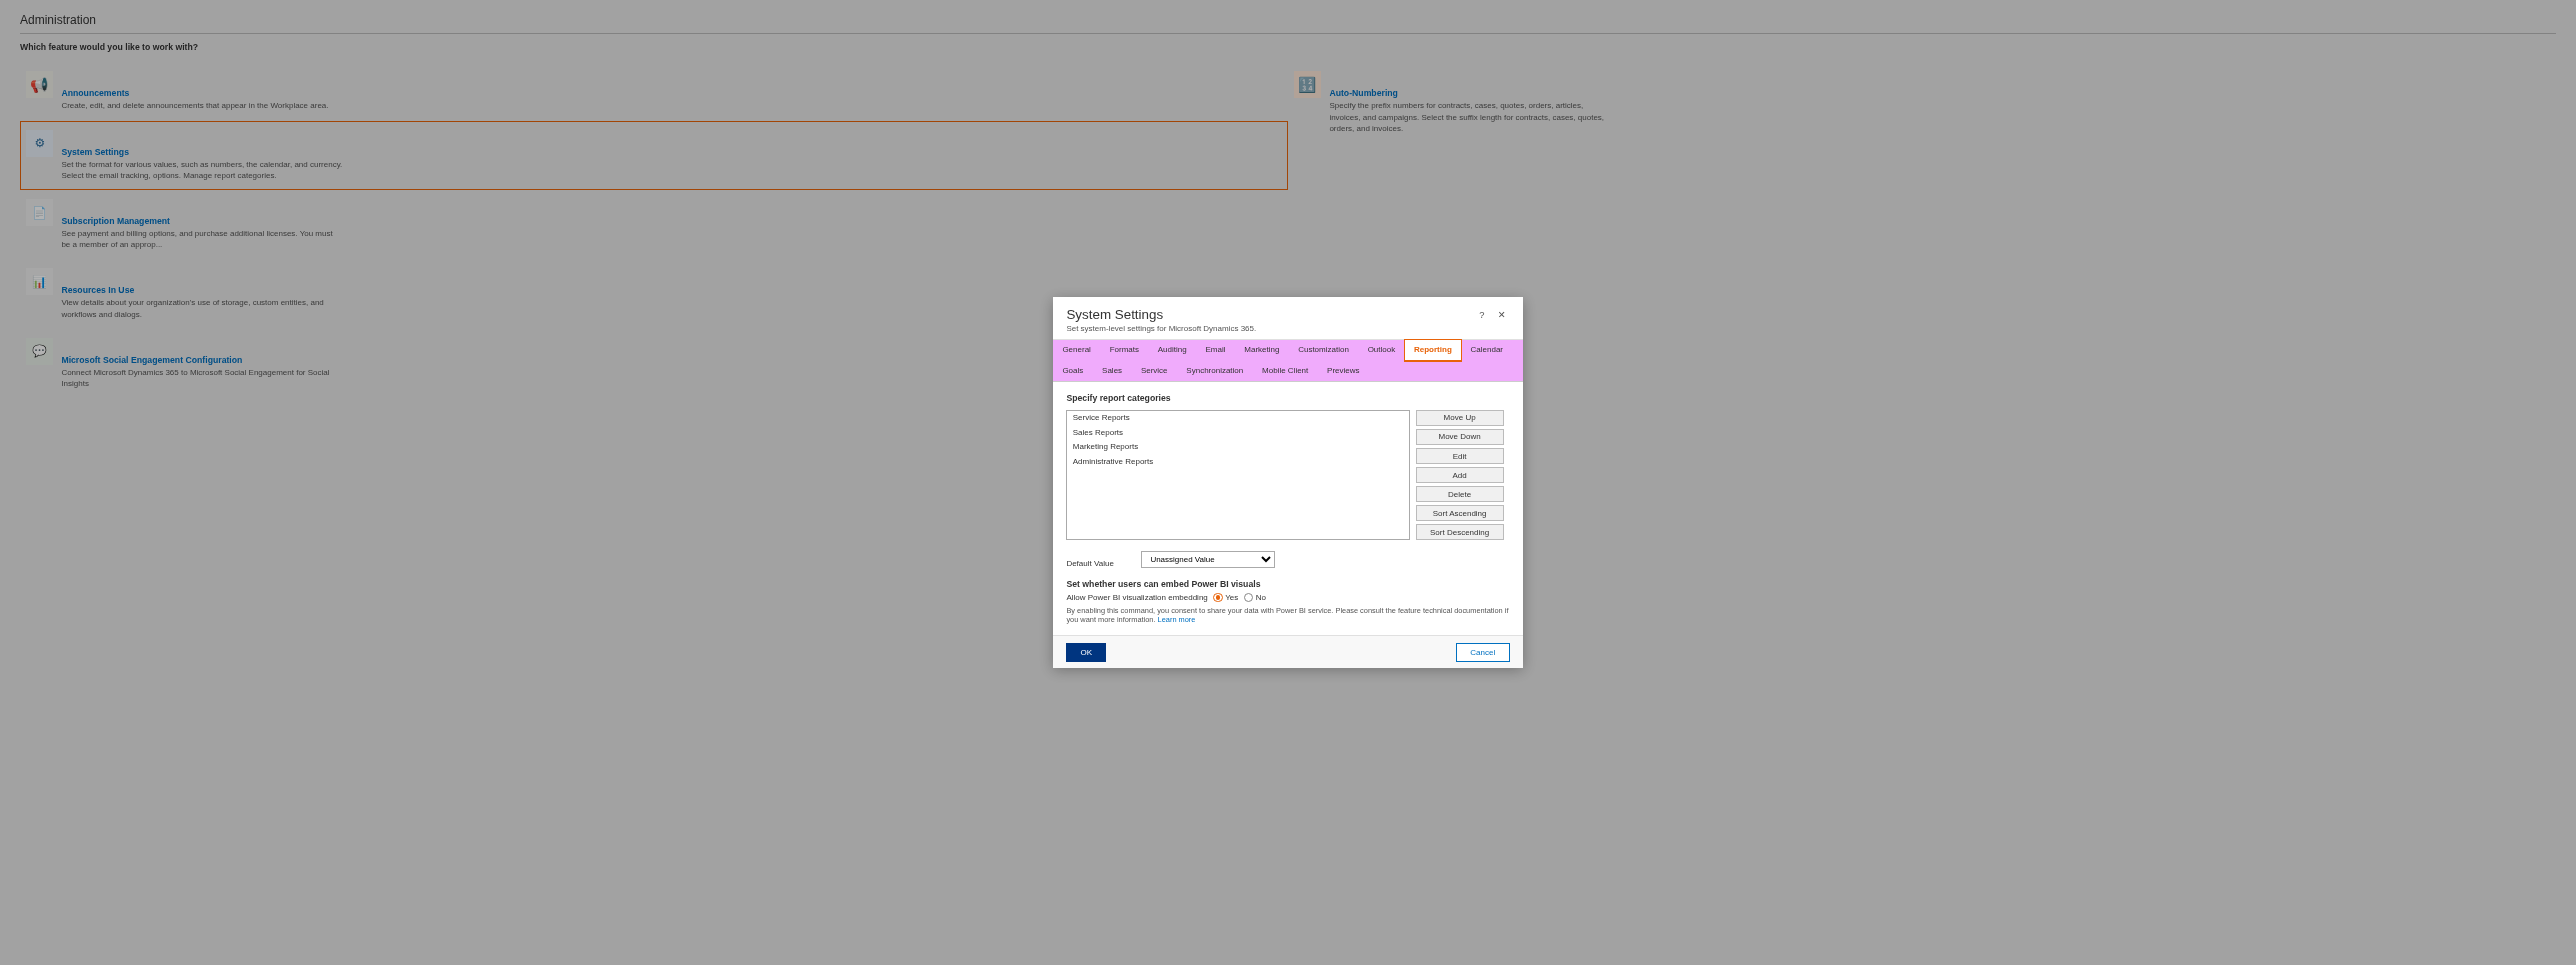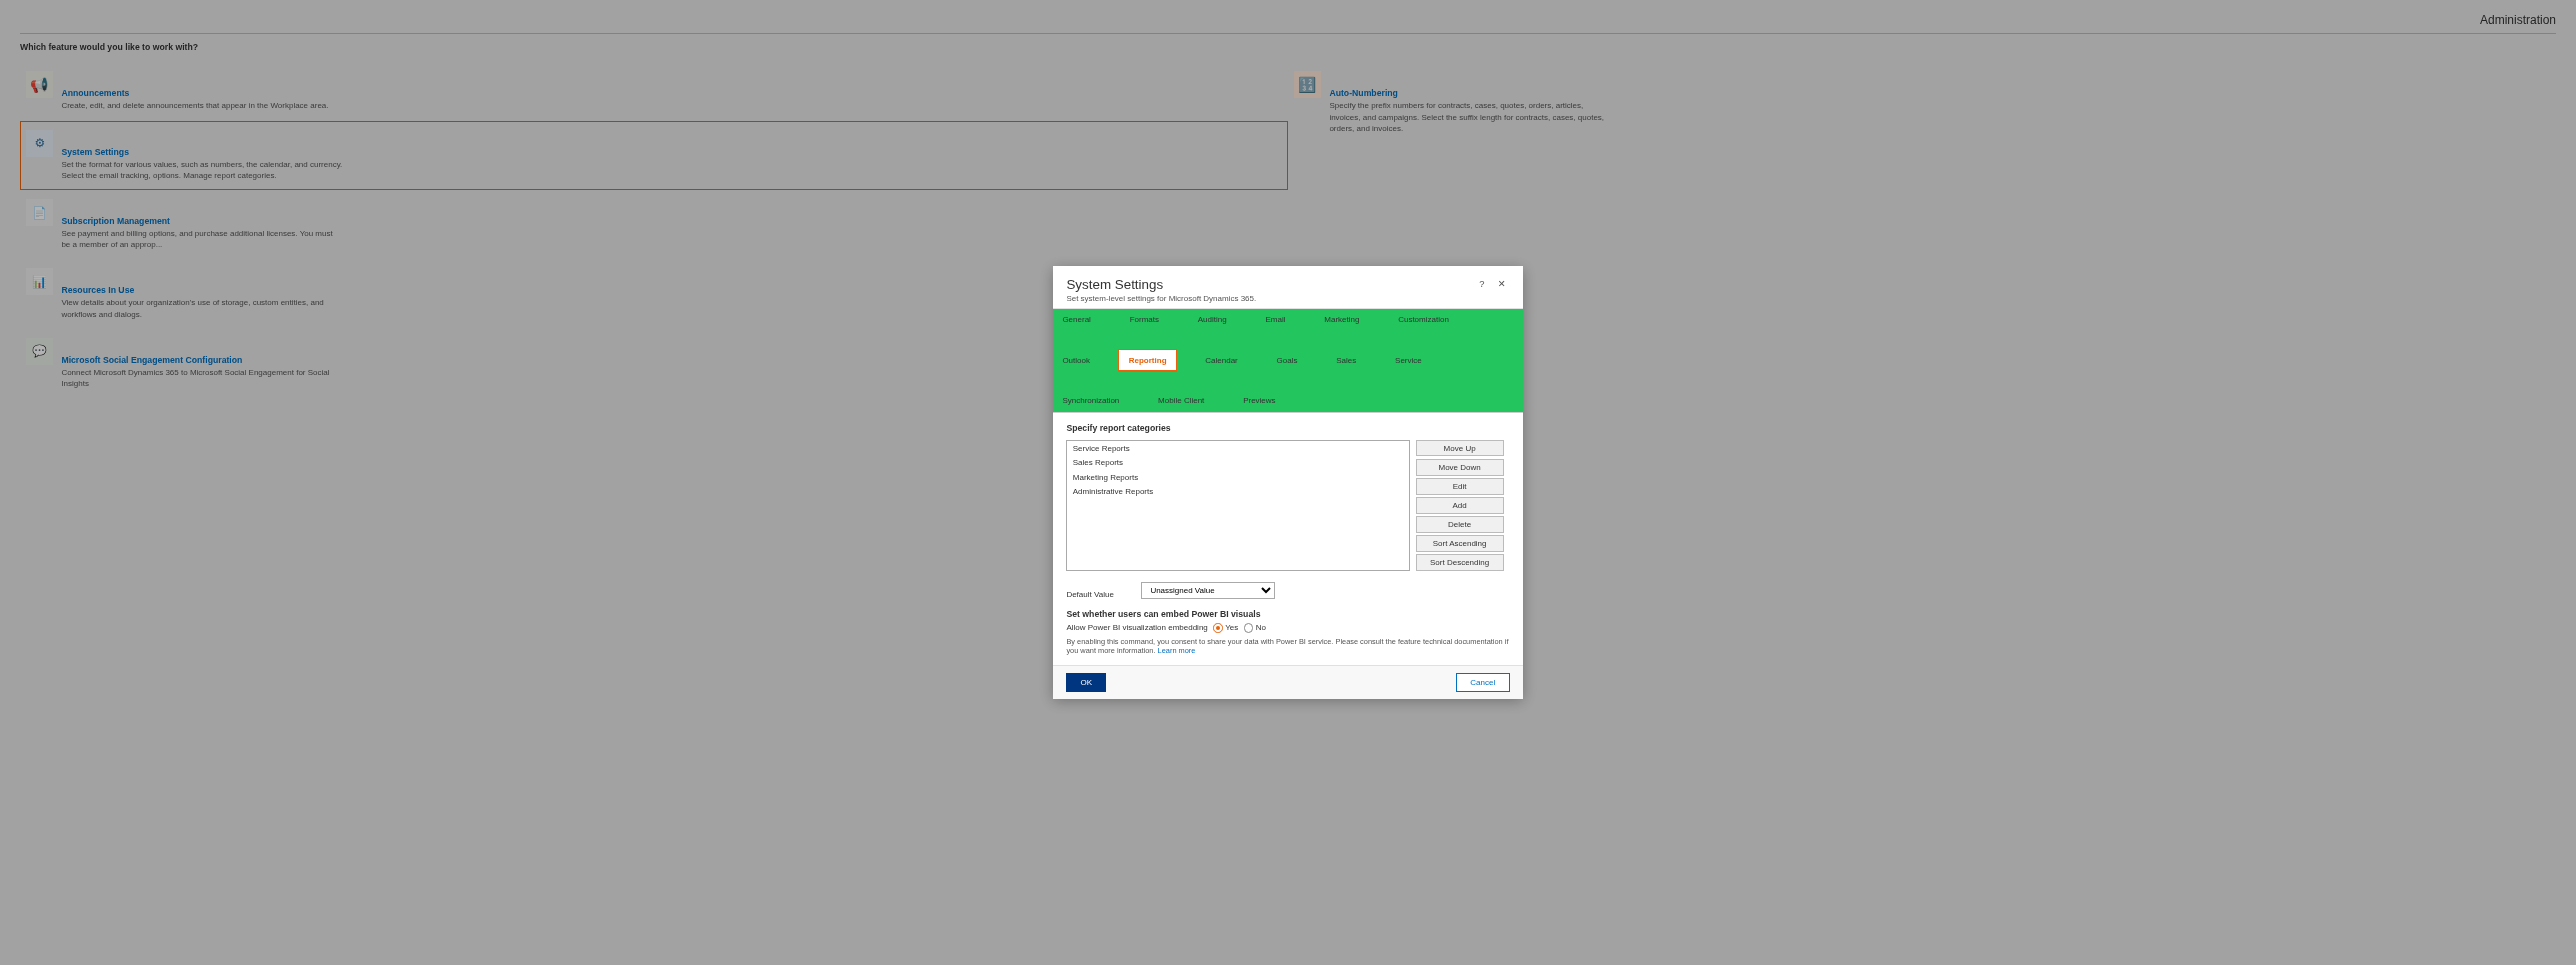--- a/index.html
+++ b/index.html
@@ -15,21 +15,20 @@
     .admin-page {
       padding: 13.4px 20px;
       position: relative;
     }
 
     .admin-title {
       font-size: 12px;
       font-weight: 400;
       color: #333;
       margin-bottom: 5.4px;
-      text-align: right;
     }
 
     .admin-subtitle {
       font-size: 8.7px;
       font-weight: 600;
       color: #333;
       margin-bottom: 10.7px;
     }
 
     .admin-item {
@@ -134,23 +133,22 @@
       cursor: pointer;
       font-size: 9.4px;
       color: #555;
       padding: 1.3px 4px;
     }
 
     
     .modal-tabs {
       display: flex;
       border-bottom: 0.7px solid #ccc;
-      background: #22c55e;
+      background: #f0abfc;
       flex-wrap: wrap;
-      gap: 20px;
     }
 
     .tab-item {
       padding: 5.4px 9.4px;
       font-size: 8px;
       cursor: pointer;
       border: none;
       background: none;
       border-bottom: 1.3px solid transparent;
       color: #333;

